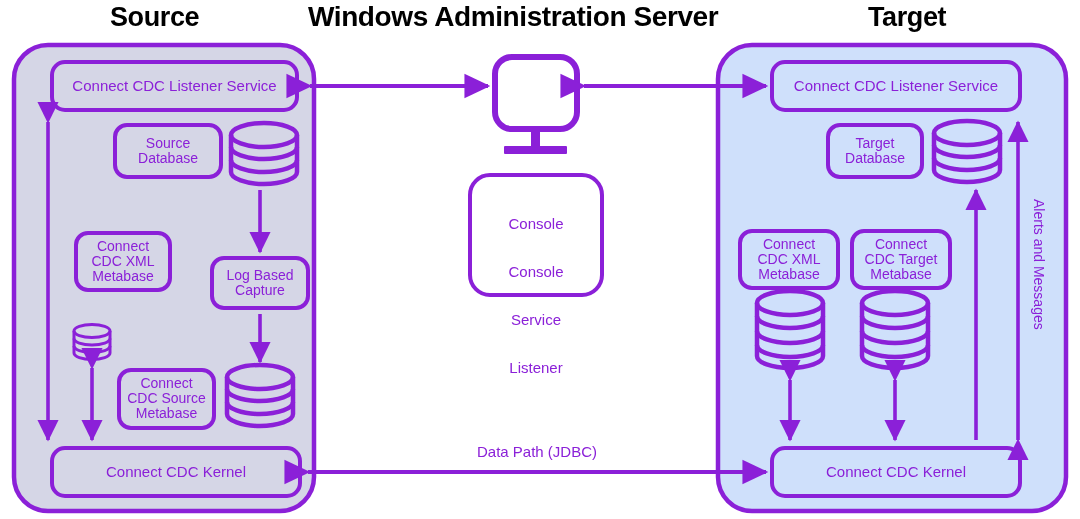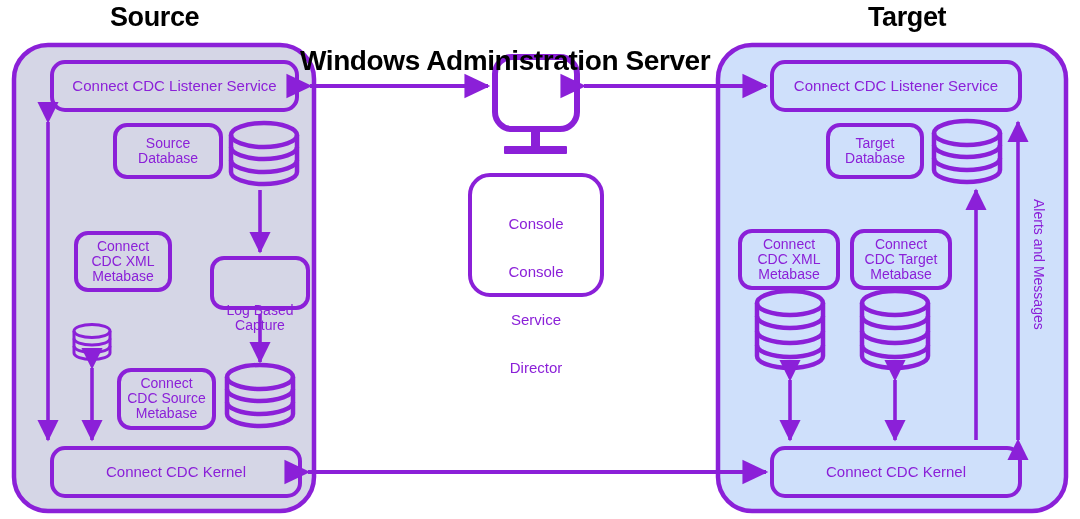--- a/index.html
+++ b/index.html
@@ -14,21 +14,21 @@
     position:absolute;
     font-family:"Liberation Sans", sans-serif;
     font-weight:bold;
     color:#000000;
     font-size:27px;
     letter-spacing:-0.4px;
     white-space:nowrap;
     line-height:1;
   }
   #hdr-source{left:110px;top:4px;}
-  #hdr-was{left:300px;top:3px;font-size:28px;margin-top:44px;}
+  #hdr-was{left:308px;top:3px;font-size:28px;}
   #hdr-target{left:868px;top:4px;}
 
   .lbl{
     position:absolute;
     color:#8B20D8;
     font-family:"Liberation Sans", sans-serif;
     font-size:14px;
     line-height:15px;
     text-align:center;
     white-space:pre-line;
@@ -162,40 +162,41 @@
   <div class="hdr" id="hdr-source">Source</div>
   <div class="hdr" id="hdr-was">Windows Administration Server</div>
   <div class="hdr" id="hdr-target">Target</div>
 
   <div class="lbl big" style="left:52px;top:78px;width:245px;">Connect CDC Listener Service</div>
   <div class="lbl" style="left:115px;top:136px;width:106px;">Source
 Database</div>
   <div class="lbl" style="left:76px;top:239px;width:94px;">Connect
 CDC XML
 Metabase</div>
-  <div class="lbl" style="left:212px;top:268px;width:96px;margin-top:35px;">Log Based
+  <div class="lbl" style="left:212px;top:268px;width:96px;">Log Based
 Capture</div>
   <div class="lbl" style="left:119px;top:376px;width:95px;">Connect
 CDC Source
 Metabase</div>
   <div class="lbl big" style="left:52px;top:464px;width:248px;">Connect CDC Kernel</div>
 
   <div class="lbl big" style="left:470px;top:188px;width:132px;line-height:24px;">
     <span>Console</span><br>
     <span>Console</span><br>
     <span>Service</span><br>
-    <span>Director</span>
+    <span>Listener</span>
   </div>
 
   <div class="lbl big" style="left:772px;top:78px;width:248px;">Connect CDC Listener Service</div>
   <div class="lbl" style="left:828px;top:136px;width:94px;">Target
 Database</div>
   <div class="lbl" style="left:740px;top:237px;width:98px;">Connect
 CDC XML
 Metabase</div>
   <div class="lbl" style="left:852px;top:237px;width:98px;">Connect
 CDC Target
 Metabase</div>
   <div class="lbl big" style="left:772px;top:464px;width:248px;">Connect CDC Kernel</div>
   <div class="vlbl" id="alerts-right">Alerts and Messages</div>
 
+  <div class="lbl big" style="left:437px;top:444px;width:200px;">Data Path (JDBC)</div>
 
 </div>
 
 </body></html>

